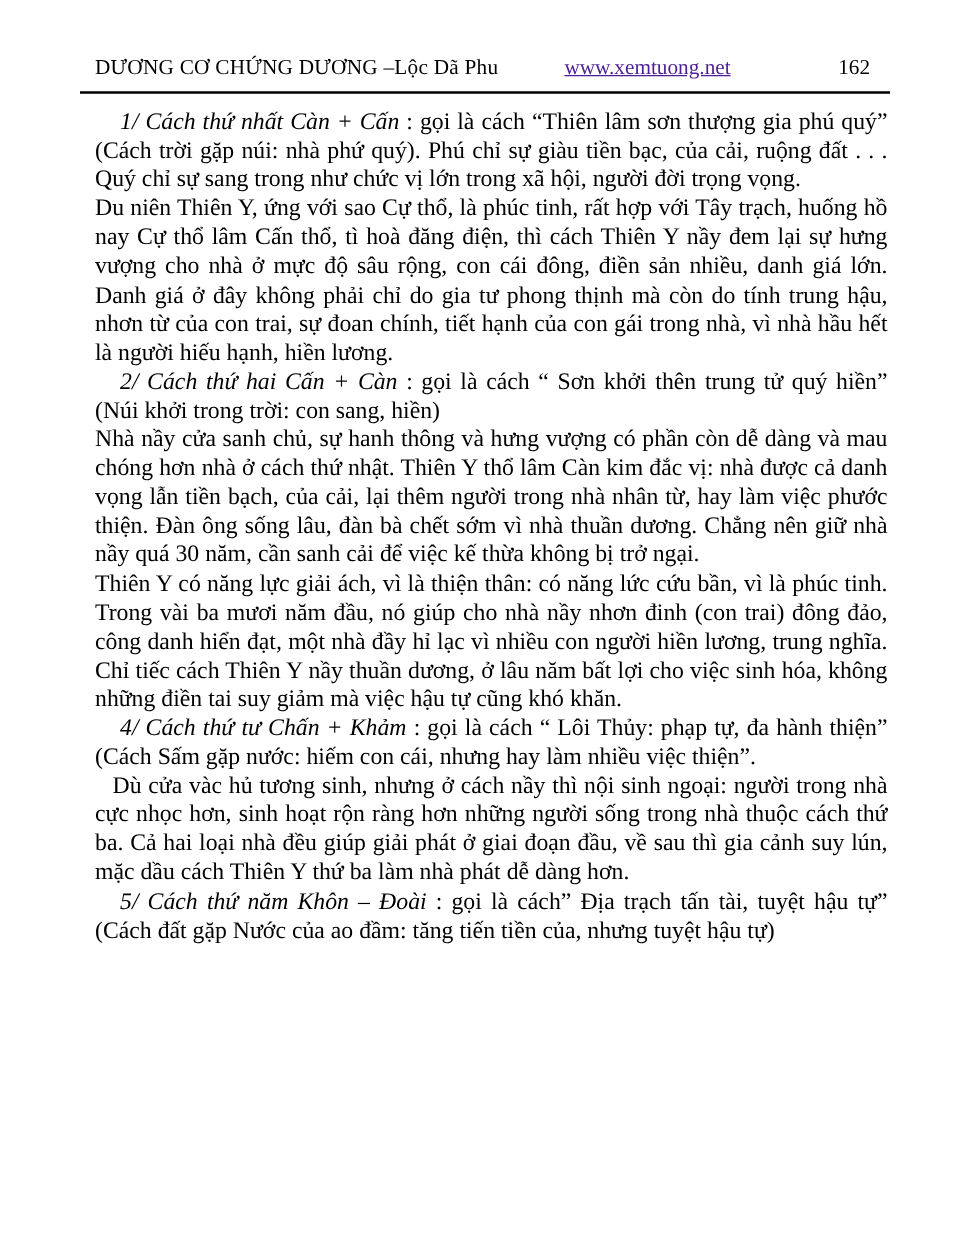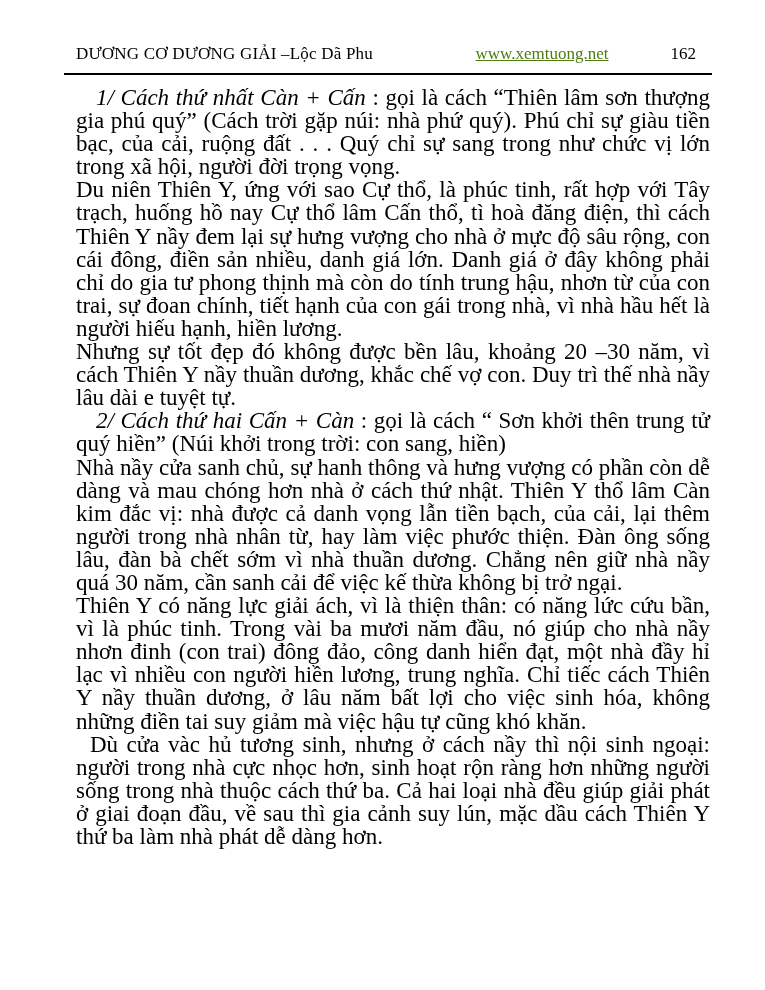--- a/index.html
+++ b/index.html
@@ -22,74 +22,76 @@
     display: flex;
     align-items: baseline;
     font-size: 17px;
     white-space: nowrap;
   }
   .header .title {
     flex: 1 1 auto;
     letter-spacing: 0.2px;
   }
   .header .link {
-    color: #4d7c0f;
+    color: #4c1d95;
     text-decoration: underline;
     margin-right: 62px;
   }
   .header .pagenum {
     margin-right: 14px;
+    margin-left: 24px;
   }
   .rule {
     border: none;
     border-top: 2px solid #000000;
     margin: 9px 0 0 -12px;
     width: 648px;
   }
   .body-text {
     margin-top: 11px;
-    font-size: 23px;
+    font-size: 19px;
     line-height: 23.1px;
     text-align: justify;
   }
   .body-text p {
     margin: 0;
     padding: 0;
   }
   .indent { text-indent: 20px; }
   .indent-sm { text-indent: 14px; }
   .lead { font-style: italic; }
 </style>
 </head>
 <body>
 
 <div class="page">
 
   <div class="header">
-    <span class="title">DƯƠNG CƠ DƯƠNG GIẢI –Lộc Dã Phu</span>
+    <span class="title">DƯƠNG CƠ CHỨNG DƯƠNG –Lộc Dã Phu</span>
     <span class="link">www.xemtuong.net</span>
     <span class="pagenum">162</span>
   </div>
 
   <hr class="rule">
 
   <div class="body-text">
 
     <p class="indent"><span class="lead">1/ Cách thứ nhất Càn + Cấn</span><span> : gọi là cách “Thiên lâm sơn thượng gia phú quý” (Cách trời gặp núi: nhà phứ quý). Phú chỉ sự giàu tiền bạc, của cải, ruộng đất . . . Quý  chỉ sự sang trong như chức vị lớn trong xã hội, người đời trọng vọng.</span></p>
 
     <p><span>Du niên Thiên Y, ứng với sao Cự thổ, là phúc tinh, rất hợp với Tây trạch, huống hồ nay Cự thổ lâm Cấn thổ, tì hoà đăng điện, thì cách Thiên Y nầy đem lại sự hưng vượng cho nhà ở mực độ sâu rộng, con cái đông, điền sản nhiều, danh giá lớn. Danh giá ở đây không phải chỉ do gia tư phong thịnh mà còn do tính trung hậu, nhơn từ của con trai, sự đoan chính, tiết hạnh của con gái trong nhà, vì nhà hầu hết là người hiếu hạnh, hiền lương.</span></p>
 
-    <p><span>Nhưng sự tốt đẹp đó không được bền lâu, khoảng 20 –30 năm, vì cách Thiên Y nầy thuần dương, khắc chế vợ con. Duy trì thế nhà nầy lâu dài e tuyệt tự.</span></p>
 
     <p class="indent"><span class="lead">2/ Cách thứ hai Cấn + Càn</span><span> : gọi là cách “ Sơn khởi thên trung  tử quý hiền” (Núi khởi trong trời: con sang, hiền)</span></p>
 
     <p><span>Nhà nầy cửa sanh chủ, sự hanh thông và hưng vượng có phần còn dễ dàng và mau chóng hơn nhà ở cách thứ nhật. Thiên Y thổ lâm Càn kim đắc vị: nhà được cả danh vọng lẫn tiền bạch, của cải, lại  thêm người trong nhà nhân từ, hay làm việc phước thiện. Đàn ông sống lâu, đàn bà chết sớm vì nhà thuần dương. Chẳng nên giữ nhà nầy quá 30 năm, cần sanh cải để việc kế thừa không bị trở ngại.</span></p>
 
 
     <p><span>Thiên Y có năng lực giải ách, vì là thiện thân: có năng lức cứu bần, vì là phúc tinh. Trong vài ba mươi năm đầu, nó giúp cho nhà nầy nhơn đinh (con trai) đông đảo, công danh hiển đạt, một nhà đầy hỉ lạc vì nhiều con người hiền lương, trung nghĩa. Chỉ tiếc cách Thiên Y nầy thuần dương, ở lâu năm bất lợi cho việc sinh hóa, không những điền tai suy giảm mà việc hậu tự cũng khó khăn.</span></p>
 
+    <p class="indent"><span class="lead">4/ Cách thứ tư Chấn + Khảm</span><span> : gọi là cách “ Lôi Thủy: phạp tự, đa hành thiện” (Cách Sấm gặp nước: hiếm con cái, nhưng hay làm nhiều việc thiện”.</span></p>
 
     <p class="indent-sm"><span>Dù cửa vàc hủ tương sinh, nhưng ở cách nầy thì nội sinh ngoại: người trong nhà cực nhọc hơn, sinh hoạt rộn ràng hơn những người sống trong nhà thuộc cách thứ ba. Cả hai loại nhà đều giúp giải phát ở giai đoạn đầu, về sau thì gia cảnh suy lún, mặc dầu cách Thiên Y thứ ba làm nhà phát dễ dàng hơn.</span></p>
 
 
+    <p class="indent"><span class="lead">5/ Cách thứ năm Khôn – Đoài</span><span> : gọi là cách” Địa trạch tấn tài, tuyệt hậu tự” (Cách đất gặp Nước của ao đầm: tăng tiến tiền của, nhưng tuyệt hậu tự)</span></p>
 
   </div>
 </div>
 
 </body></html>

